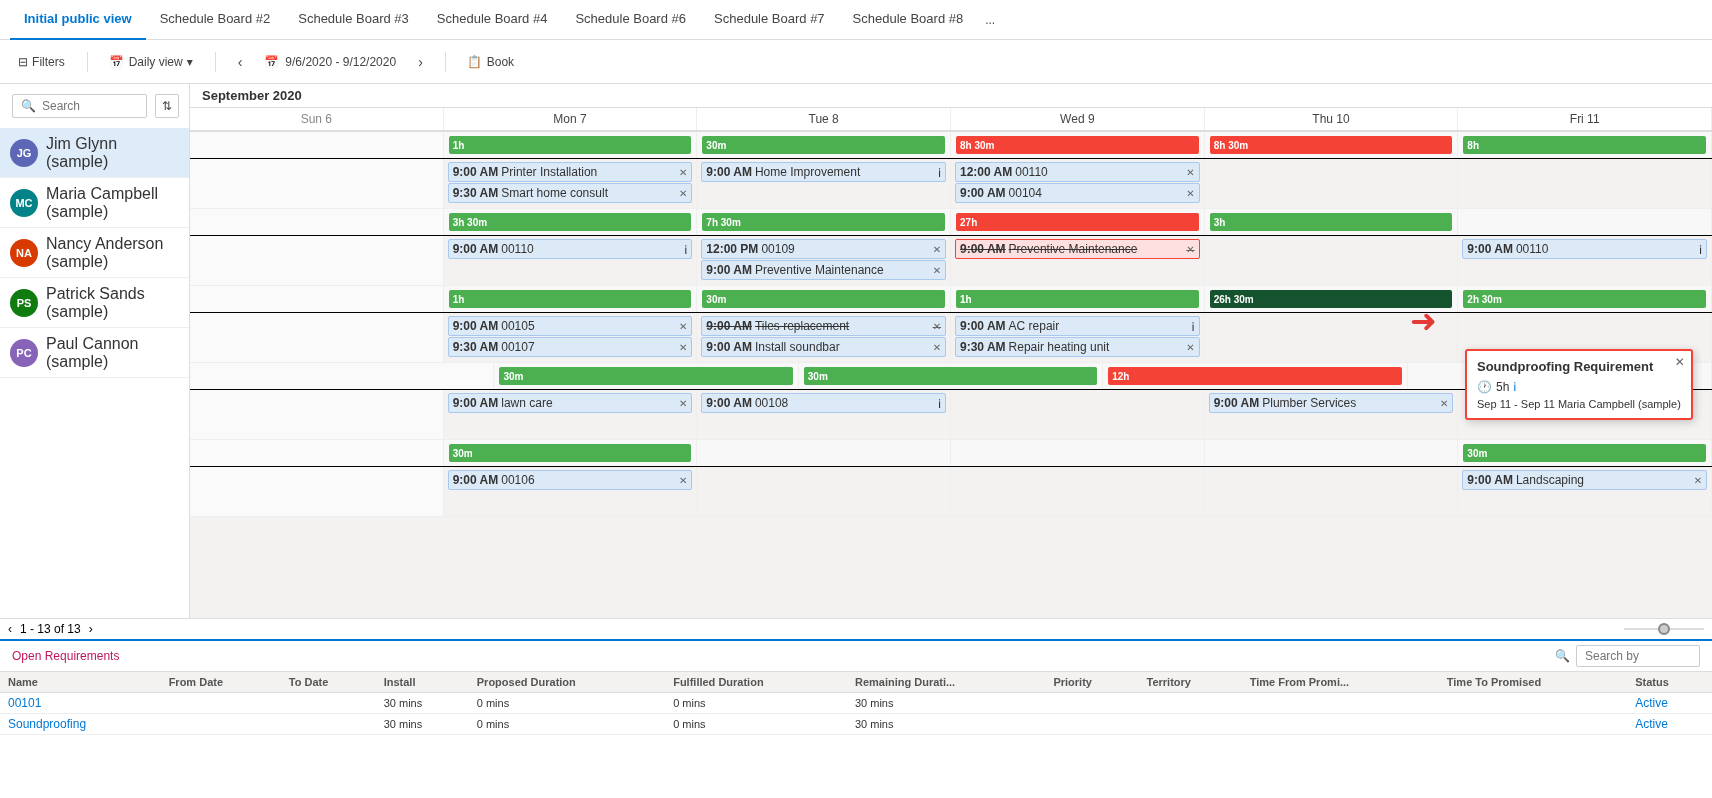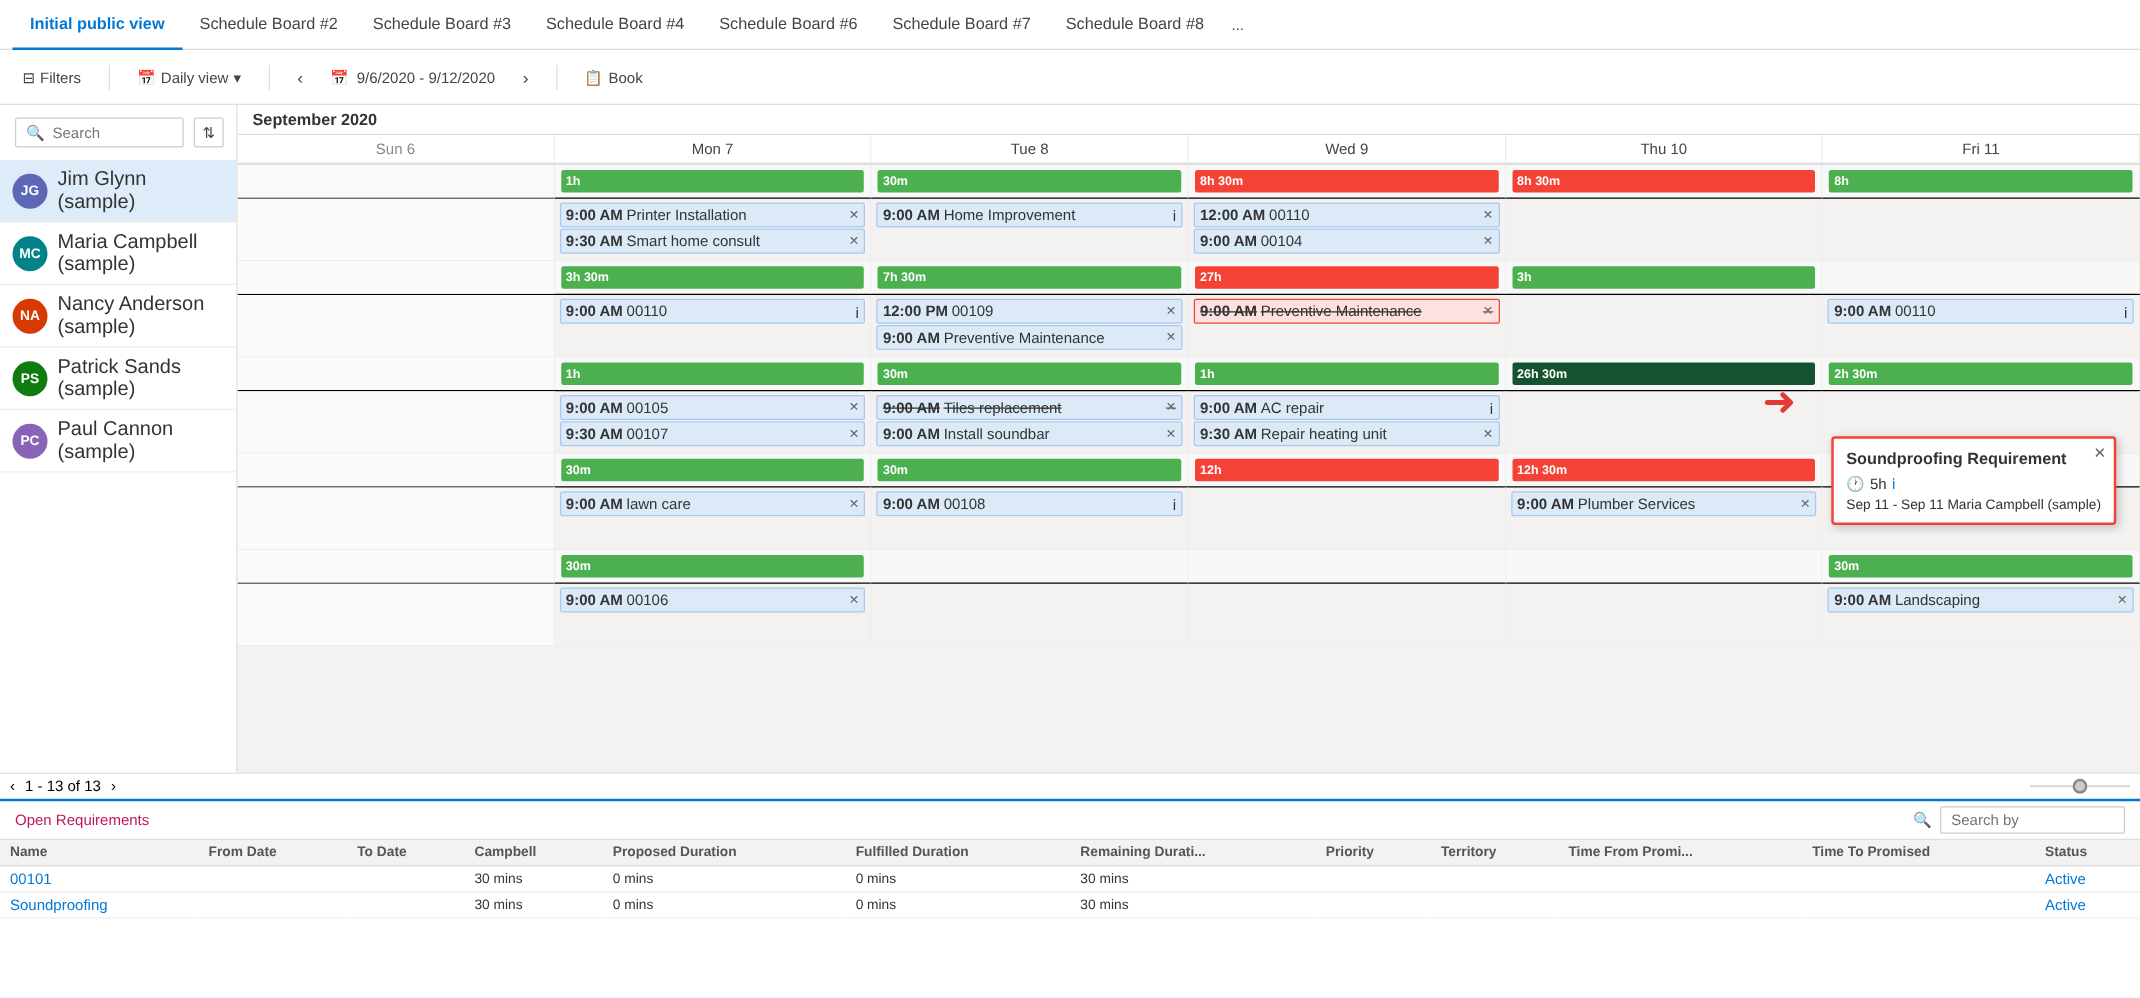--- a/index.html
+++ b/index.html
@@ -63,21 +63,21 @@
     .popup-duration { font-size: 11px; color: #333; margin-top: 4px; display: flex; align-items: center; gap: 4px; }
     .popup-person { font-size: 11px; color: #333; margin-top: 3px; }
     .popup-close { position: absolute; top: 4px; right: 6px; cursor: pointer; color: #666; font-size: 12px; }
     .red-arrow { position: absolute; font-size: 32px; color: #e53935; z-index: 99; }
 
     
     .bottom-panel { height: 180px; background: #fff; border-top: 2px solid #0078d4; }
     .bottom-header { display: flex; align-items: center; justify-content: space-between; padding: 4px 12px; border-bottom: 1px solid #ddd; }
     .bottom-title { font-size: 12px; font-weight: 400; color: #be185d; }
     .bottom-search { display: flex; align-items: center; gap: 6px; }
-    .bottom-search-input { border: 1px solid #ccc; border-radius: 2px; padding: 3px 8px; font-size: 12px; width: 148px; }
+    .bottom-search-input { border: 1px solid #ccc; border-radius: 2px; padding: 3px 8px; font-size: 12px; width: 124px; }
 
     
     .bottom-table { width: 100%; border-collapse: collapse; }
     .bottom-table th { text-align: left; padding: 4px 8px; border-bottom: 1px solid #ddd; font-size: 11px; color: #555; font-weight: 600; background: #f3f2f1; white-space: nowrap; }
     .bottom-table td { padding: 3px 8px; border-bottom: 1px solid #eee; font-size: 11px; color: #333; white-space: nowrap; }
     .bottom-table td a { color: #0078d4; text-decoration: none; }
 
     .sidebar-top { display: flex; align-items: center; padding: 2px 4px; }
   </style>
 </head>
@@ -340,23 +340,20 @@
           <div class="grid-cell weekend"></div>
           <div class="grid-cell">
             <div class="summary-bar" style="background: rgb(76, 175, 80);">30m</div>
           </div>
           <div class="grid-cell">
             <div class="summary-bar" style="background: rgb(76, 175, 80);">30m</div>
           </div>
           <div class="grid-cell">
             <div class="summary-bar" style="background: rgb(244, 67, 54);">12h</div>
           </div>
-          <div class="grid-cell">
-            <div class="summary-bar" style="background: rgb(244, 67, 54);">12h 30m</div>
-          </div>
           <div class="grid-cell"></div>
         </div>
         <div class="grid-row">
           <div class="grid-cell weekend"></div>
           <div class="grid-cell">
             <div class="event-chip">
               <span style="font-weight:600; margin-right:3px;">9:00 AM</span>
               <span>lawn care</span>
               <span class="close-x">✕</span>
             </div>
@@ -450,21 +447,21 @@
       <input type="text" class="bottom-search-input" placeholder="Search by" style="">
     </div>
   </div>
   <div style="overflow-x: auto;">
     <table class="bottom-table" id="bottom-table">
       <thead id="bottom-thead">
           <tr>
             <th>Name</th>
             <th>From Date</th>
             <th>To Date</th>
-            <th>Campbell</th>
+            <th>Install</th>
             <th>Proposed Duration</th>
             <th>Fulfilled Duration</th>
             <th>Remaining Durati...</th>
             <th>Priority</th>
             <th>Territory</th>
             <th>Time From Promi...</th>
             <th>Time To Promised</th>
             <th>Status</th>
           </tr>
         </thead>

